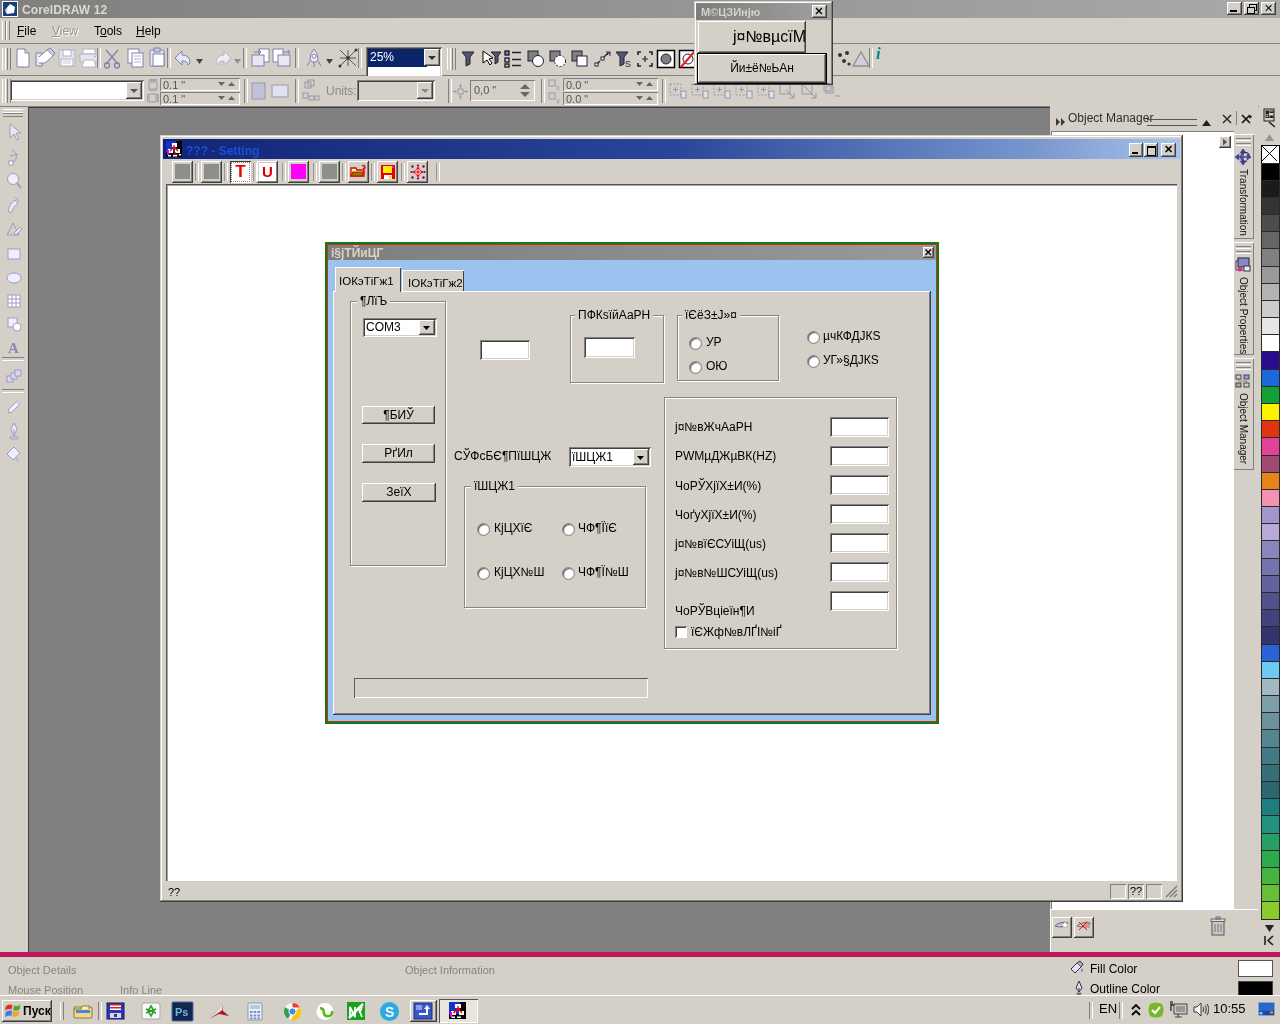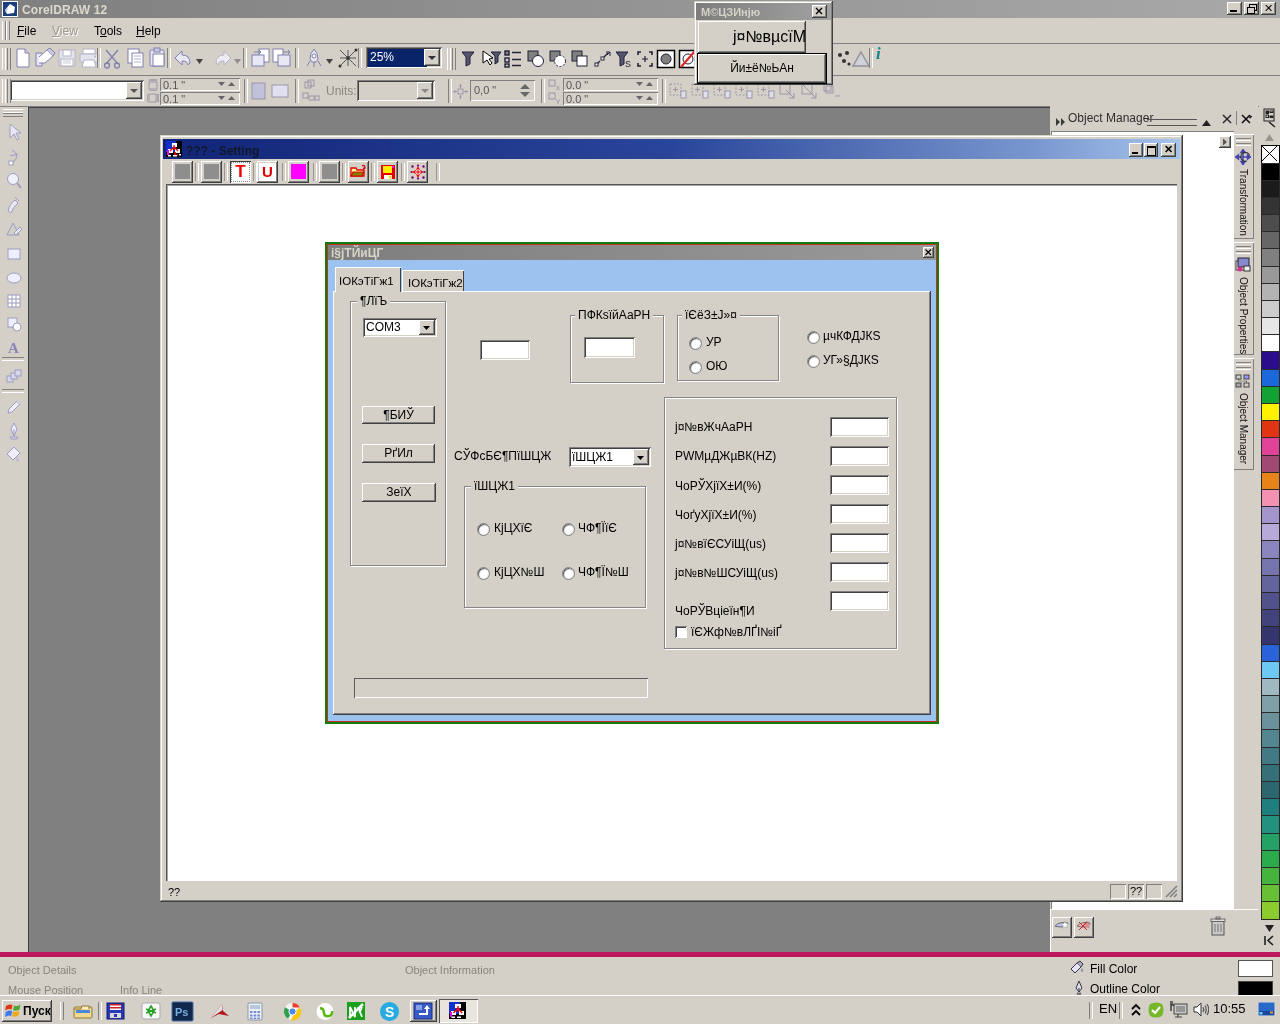--- a/index.html
+++ b/index.html
@@ -131,21 +131,21 @@
           <g fill="none" stroke="#555">
             <path d="M3 19 L19 3 M3 3 C 10 10 14 14 19 19 M3 11 h16 M11 3 v16"></path>
           </g>
           <g fill="#333">
             <circle cx="11" cy="11" r="1.8"></circle>
             <circle cx="19" cy="3" r="1.5"></circle>
             <circle cx="3" cy="19" r="1.5"></circle>
           </g>
         </svg></div>
 <div class="a" style="left:358px;top:4px;width:2px;height:20px;border-left:1px solid #808080;border-right:1px solid #fff"></div>
-<div class="a fld" style="left:366px;top:3px;width:76px;height:21px">
+<div class="a fld" style="left:366px;top:3px;width:76px;height:32px">
         <div class="a" style="left:2px;top:2px;width:55px;height:16px;background:#0a246a;color:#fff;font-size:12px;padding:1px 2px">25%</div>
         <div class="a btn" style="left:58px;top:2px;width:16px;height:17px"><svg width="16" height="17">
             <path d="M4 7 L12 7 L8 11 Z" fill="#333"></path>
           </svg></div>
       </div>
 <div class="a" style="left:447px;top:4px;width:4px;height:22px;border-left:1px solid #fff;border-right:1px solid #808080"></div>
 <div class="a" style="left:450px;top:4px;width:4px;height:22px;border-left:1px solid #fff;border-right:1px solid #808080"></div>
 <div class="a" style="left:459px;top:5px"><svg width="20" height="20">
           <path d="M3 3 L15 3 L11 8 L11 15 L7 17 L7 8 Z" fill="#555570" stroke="#202038"></path>
         </svg></div>
@@ -591,21 +591,21 @@
             <path d="M8 4 L8 9 M8 6 L4 10 M8 6 L12 10"></path>
           </g>
           <rect x="1" y="9" width="2" height="5" fill="#e0e"></rect>
           <path d="M9 11 L9 14 L12 14" stroke="#e00" stroke-width="1.5" fill="none"></path>
           <g fill="#fff">
             <rect x="2" y="14" width="3" height="1.5"></rect>
             <rect x="7" y="14" width="4" height="1.5"></rect>
             <rect x="13" y="13" width="2" height="1.5"></rect>
           </g>
         </svg></div>
-<div class="lbl" style="left:26px;top:9px;font-weight:bold;font-size:12px;color:#0f172a">??? - Setting</div>
+<div class="lbl" style="left:26px;top:9px;font-weight:bold;font-size:12px;color:#1d4ed8">??? - Setting</div>
 <div class="a btn" style="left:969px;top:8px;width:14px;height:14px">
         <div class="a" style="left:3px;top:9px;width:6px;height:2px;background:#000"></div>
       </div>
 <div class="a btn" style="left:984px;top:8px;width:14px;height:14px">
         <div class="a" style="left:3px;top:3px;width:7px;height:7px;border:1px solid #000;border-top-width:2px"></div>
       </div>
 <div class="a btn" style="left:1001px;top:8px;width:15px;height:14px;text-align:center;line-height:13px;font-size:11px;font-weight:bold">✕</div>
 <div class="a" style="left:3px;top:25px;width:1017px;height:24px;background:#d4d0c8"></div>
 <div class="a" style="left:35px;top:28px;width:2px;height:18px;border-left:1px solid #9a968e;border-right:1px solid #fff"></div>
 <div class="a" style="left:64px;top:28px;width:2px;height:18px;border-left:1px solid #9a968e;border-right:1px solid #fff"></div>

